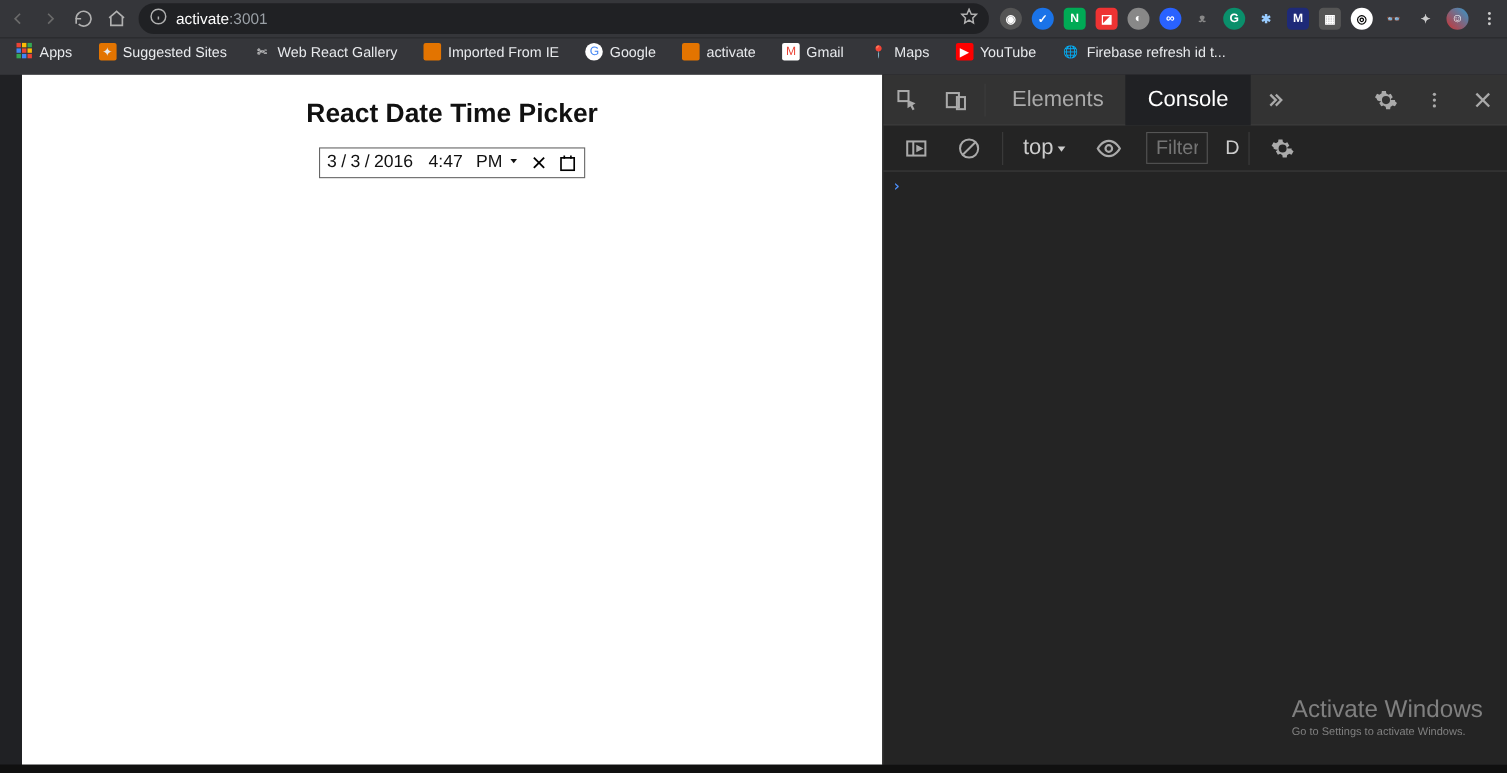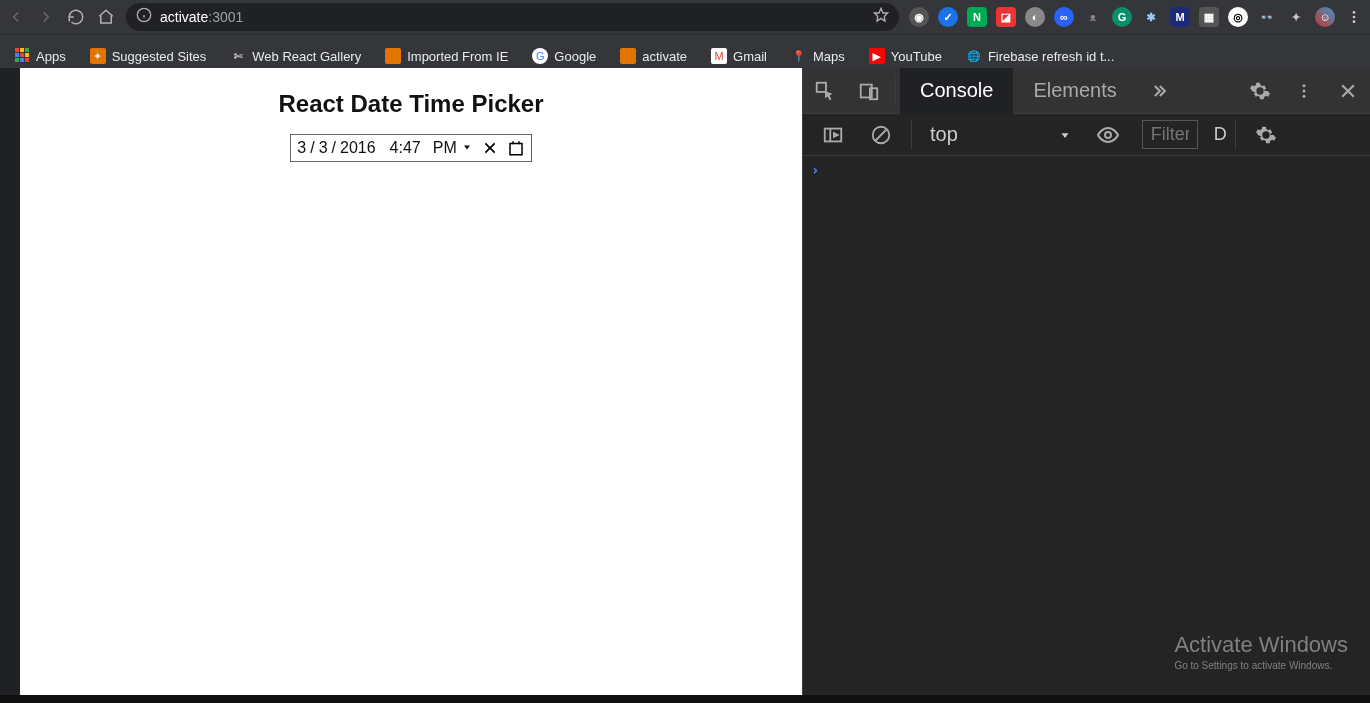--- a/index.html
+++ b/index.html
@@ -57,21 +57,21 @@
     font-size: 11px; font-weight: 700;
     color: #fff;
     cursor: pointer;
   }
 
   
   .bookmark-row {
     height: 34px;
     background: #35363a;
     display: flex;
-    align-items: flex-end;
+    align-items: flex-start;
     padding: 0 10px;
     gap: 16px;
     border-top: 1px solid #2a2b2e;
   }
   .bookmark {
     display: flex; align-items: center; gap: 6px;
     font-size: 13px; color: #e8eaed;
     cursor: pointer;
     padding: 4px 4px;
   }
@@ -161,21 +161,21 @@
   .dt-console-toolbar {
     height: 42px;
     display: flex;
     align-items: center;
     padding: 0 8px;
     gap: 4px;
     border-bottom: 1px solid #3c3c3c;
     font-size: 18px;
   }
   .dt-ctx {
-    display: flex; align-items: center; gap: 100px;
+    display: flex; align-items: center; 
     padding: 0 10px;
     font-size: 20px;
     color: #ccc;
   }
   .dt-filter {
     border: 1px solid #555;
     padding: 3px 8px;
     color: #999;
     font-size: 18px;
     margin-left: 8px;
@@ -385,22 +385,22 @@
             <path d="M12 12l8 3-3 2 2 4-2 1-2-4-3 2z" fill="currentColor" stroke="none"></path>
           </svg>
       </div>
       <div class="dt-toolbtn">
         <svg width="22" height="22" viewBox="0 0 24 24" fill="none" stroke="currentColor" stroke-width="2">
             <rect x="3" y="5" width="12" height="14"></rect>
             <rect x="13" y="9" width="8" height="12"></rect>
           </svg>
       </div>
       <div class="dt-divider"></div>
+      <div class="dt-tab">Elements</div>
       <div class="dt-tab active">Console</div>
-      <div class="dt-tab">Elements</div>
       <div class="dt-toolbtn">
         <svg width="20" height="20" viewBox="0 0 24 24" fill="none" stroke="currentColor" stroke-width="2.5">
             <polyline points="7 6 13 12 7 18"></polyline>
             <polyline points="13 6 19 12 13 18"></polyline>
           </svg>
       </div>
 
       <div class="dt-tab-right">
         <div class="dt-toolbtn">
           <svg width="22" height="22" viewBox="0 0 24 24" fill="currentColor">

